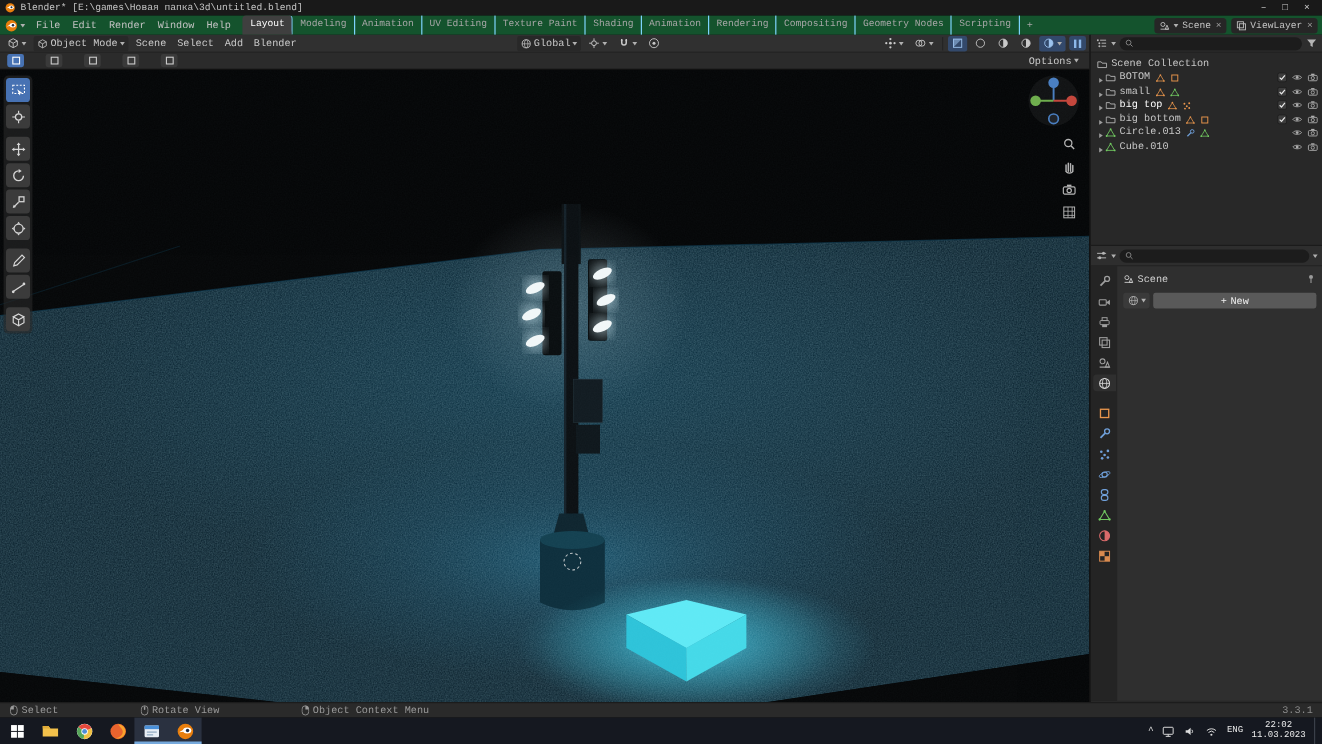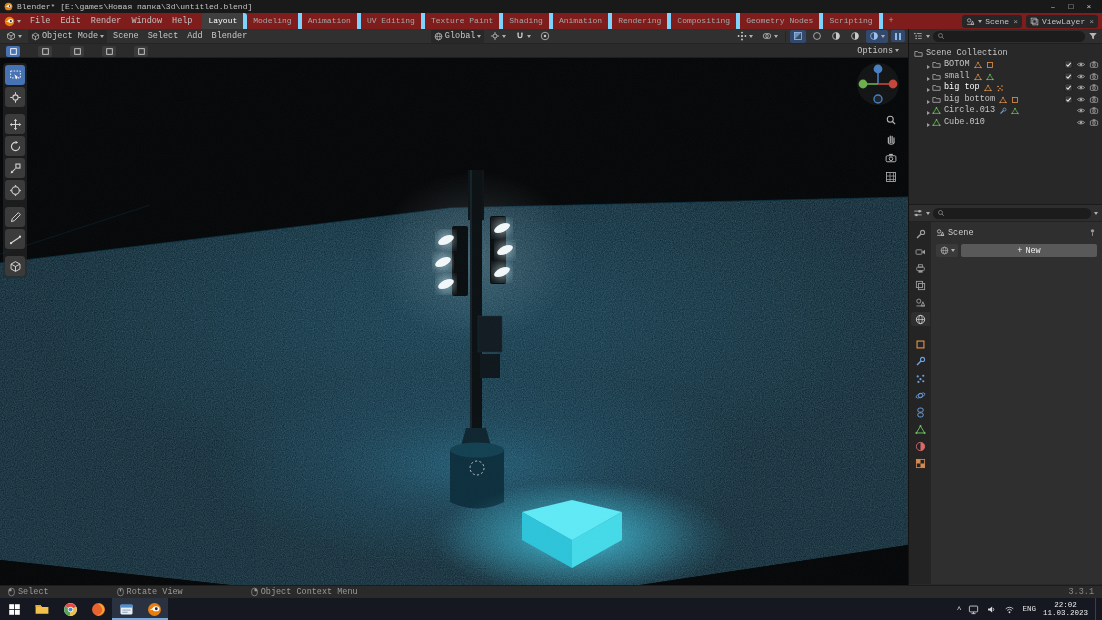--- a/index.html
+++ b/index.html
@@ -8,45 +8,45 @@
      font-family:Liberation Mono, monospace;color:#c8c8c8}
 svg{display:block}
 .flex1{flex:1}
 
 .titlebar{position:absolute;top:0;left:0;width:100%;height:13px;background:#191919;
           display:flex;align-items:center;padding:0 4px;font-size:8px;color:#c4c4c4}
 .titlebar .title{margin-left:4px;white-space:nowrap}
 .wincontrols{margin-left:auto;display:flex}
 .wc{width:18px;text-align:center;font-size:8px;color:#cfcfcf}
 
-.menubar{position:absolute;top:13px;left:0;width:100%;height:16px;background:#7f1d1d;
+.menubar{position:absolute;top:13px;left:0;width:100%;height:16px;background:#14532d;
          display:flex;align-items:center;font-size:8.5px;color:#c2c2c2;white-space:nowrap}
 .logo-btn{display:flex;align-items:center;gap:2px;padding:0 4px}
 .mi{padding:0 5px;line-height:16px}
 .ws-tabs{display:flex;margin-left:5px;height:16px}
-.ws{padding:0 6px;line-height:16px;color:#a6a6a6;border-right:4px solid #7dd3fc;font-size:8px}
+.ws{padding:0 6px;line-height:16px;color:#a6a6a6;border-right:1px solid #7dd3fc;font-size:8px}
 .ws.active{background:#3f3f3f;color:#fff;border-radius:3px 3px 0 0}
 .ws-add{padding:0 6px;line-height:16px;color:#a6a6a6}
 .db-select{display:flex;align-items:center;gap:3px;background:#262626;border-radius:3px;
            padding:0 4px;height:13px;margin-right:4px;font-size:8px}
 .db-x{color:#9a9a9a;font-size:8px;padding-left:1px}
 .caret{width:0;height:0;border-left:2.5px solid transparent;border-right:2.5px solid transparent;
        border-top:3.5px solid #b0b0b0;display:inline-block}
 
 .left-col{position:absolute;left:0;top:29px;width:908px;height:476px}
 .vp-header{height:15px;background:#303030;display:flex;align-items:center;font-size:8.5px;
            color:#d0d0d0;padding:0 3px;gap:3px;border-bottom:1px solid #242424;white-space:nowrap}
 .hdr-btn{display:flex;align-items:center;gap:2px;padding:0 3px;height:13px;border-radius:2px;color:#c9c9c9}
 .dd{background:#282828}
 .hsep{width:1px;height:11px;background:#242424;margin:0 1px}
 .hdr-btn.blue{background:#33496b;color:#9cc3ee}
 .pausebtn{display:flex;gap:2px;align-items:center;background:#33496b;border-radius:2px;
           padding:0 4px;height:12px}
 .pausebtn i{display:block;width:2px;height:7px;background:#8db8ea}
-.tool-row{height:14px;background:#2b2b2b;display:flex;align-items:flex-end;padding:0 6px;
+.tool-row{height:14px;background:#2b2b2b;display:flex;align-items:center;padding:0 6px;
           font-size:8.5px;color:#bdbdbd;border-bottom:1px solid #1e1e1e;gap:18px}
 .mode-sq{width:14px;height:11px;background:#3a3a3a;border-radius:2px;display:flex;
          align-items:center;justify-content:center;color:#cfcfcf}
 .mode-sq.active{background:#4772b3;color:#fff}
 
 .viewport{position:relative;width:908px;height:527px;background:#060606;overflow:hidden}
 .vtools{position:absolute;left:3px;top:5px;display:flex;flex-direction:column;gap:2px;
         background:rgba(42,42,42,.6);padding:2px;border-radius:4px}
 .vtool{width:20px;height:20px;background:#3b3b3b;border-radius:3px;display:flex;
        align-items:center;justify-content:center;color:#d6d6d6}
@@ -58,21 +58,21 @@
 .vp-side{position:absolute;right:11px;top:56px;display:flex;flex-direction:column;gap:7px;color:#b5b5b5}
 
 .right-col{position:absolute;left:908px;top:29px;width:194px;height:556px;background:#282828;
            border-left:1px solid #141414}
 .ol-header{height:15px;background:#2e2e2e;display:flex;align-items:center;padding:0 4px;gap:3px;
            border-bottom:1px solid #202020;color:#b5b5b5}
 .searchbox{flex:1;height:11px;background:#1c1c1c;border-radius:6px;display:flex;align-items:center;
            padding:0 4px;color:#8f8f8f;gap:2px}
 .ol-body{height:160px;background:#282828;font-size:8.5px;color:#c6c6c6;overflow:hidden;padding-top:2px}
 .ol-row{display:flex;align-items:flex-end;height:11.5px;padding:0 3px 0 5px;gap:2px}
-.ol-row.indent{padding-left:18px}
+.ol-row.indent{padding-left:7px}
 .nm{margin-left:1px;white-space:nowrap}
 .nm.sel{color:#fff}
 .tri{width:0;height:0;border-top:2.8px solid transparent;border-bottom:2.8px solid transparent;
      border-left:3.6px solid #9d9d9d}
 .ol-ctr{display:flex;gap:3px;align-items:center;width:36px;justify-content:flex-end;color:#aeaeae}
 .obj-ico{display:inline-flex;margin-left:2px}
 
 .props-header{height:18px;background:#2e2e2e;display:flex;align-items:center;gap:3px;padding:0 4px;
               border-top:1px solid #1b1b1b;border-bottom:1px solid #222;color:#b5b5b5}
 .props-main{display:flex;height:362px}

